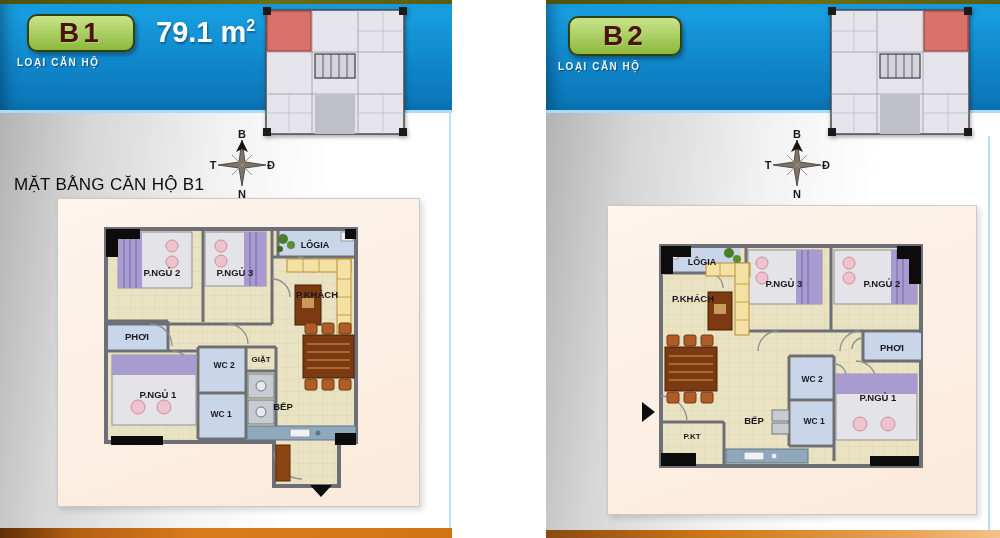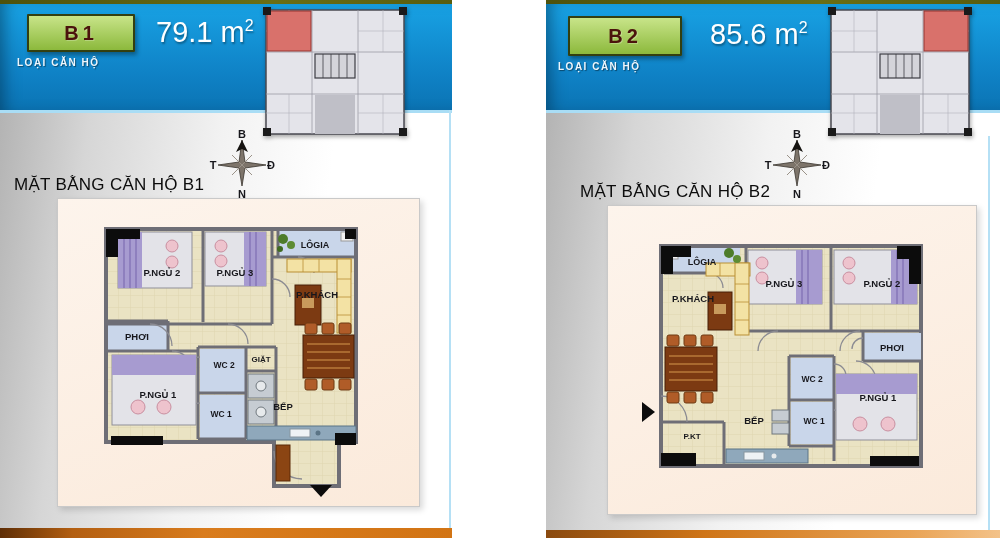--- a/index.html
+++ b/index.html
@@ -14,33 +14,33 @@
 
   .strip{position:absolute;top:0;left:0;right:0;height:4px;
     background:linear-gradient(90deg,#4e520c,#6a6e14 60%,#585c0e)}
   .header{position:absolute;top:4px;left:0;right:0;height:106px;
     background:linear-gradient(180deg,#18a2e4 0%,#0f82c6 65%,#0b74b4 100%);
     border-bottom:3px solid #a9ddf5;
     box-shadow:inset 12px 0 16px -8px rgba(0,35,60,.5)}
 
   .badge{position:absolute;display:flex;align-items:center;justify-content:center;
     background:linear-gradient(180deg,#c8e489,#8cb93c);
-    border:2px solid #333f10;border-radius:1px;
+    border:2px solid #333f10;border-radius:10px;
     box-shadow:2px 3px 4px rgba(0,0,0,.35);
-    font-weight:bold;font-size:20px;letter-spacing:4px;color:#4b130c;
+    font-weight:bold;font-size:28px;letter-spacing:4px;color:#4b130c;
     text-shadow:1px 1px 0 rgba(255,255,255,.25)}
   #p1 .badge{left:27px;top:10px;width:104px;height:34px}
   #p2 .badge{left:22px;top:12px;width:110px;height:36px}
 
   .caption{position:absolute;color:#eef6fc;font-size:10px;font-weight:bold;
     letter-spacing:1.5px;text-align:left;text-shadow:1px 1px 1px rgba(0,0,0,.45)}
   #p1 .caption{left:17px;top:53px;width:124px}
   #p2 .caption{left:12px;top:57px;width:130px}
 
-  .area{position:absolute;color:#fff;font-weight:normal;font-size:29px;
+  .area{position:absolute;color:#fff;font-weight:bold;font-size:29px;
     text-shadow:1px 2px 2px rgba(0,0,0,.35);white-space:nowrap}
   #p1 .area{left:156px;top:12px}
   #p2 .area{left:164px;top:14px}
   .area sup{font-size:16px}
 
   .plate{position:absolute;top:5px;width:145px;height:133px;
     filter:drop-shadow(1px 2px 2px rgba(0,0,0,.35))}
   #p1 .plate{left:263px}
   #p2 .plate{left:282px}
 
@@ -191,21 +191,20 @@
 
   <div class="edge"></div>
   <div class="bar"></div>
 </div>
 
 <div class="panel" id="p2">
   <div class="strip"></div>
   <div class="header">
     <div class="badge">B2</div>
     <div class="caption">LOẠI CĂN HỘ</div>
-    <div class="area"><span>85.6</span>&nbsp;<span>m</span><sup>2</sup></div>
   </div>
 
   <div class="plate">
     <svg viewBox="0 0 145 133">
       <rect x="3" y="5" width="138" height="124" fill="#e4e4ea" stroke="#4a4a52" stroke-width="1.5"></rect>
       <path d="M3 47 H141 M3 89 H141 M49 5 V129 M95 5 V129" stroke="#9a9aa4" stroke-width="0.8" fill="none"></path>
       <path d="M26 5 V47 M120 5 V47 M3 26 H49 M95 26 H141 M26 89 V129 M120 89 V129 M3 108 H49 M95 108 H141" stroke="#b4b4bc" stroke-width="0.6" fill="none"></path>
       <rect x="52" y="90" width="40" height="39" fill="#bfbfc7"></rect>
       <rect x="52" y="49" width="40" height="24" fill="#d4d4da" stroke="#3c3c44" stroke-width="1.2"></rect>
       <path d="M60 49 V73 M68 49 V73 M76 49 V73 M84 49 V73" stroke="#3c3c44" stroke-width="0.8" fill="none"></path>
@@ -222,21 +221,20 @@
       <path d="M36 12 L39 34 L60 37 L39 40 L36 58 L33 40 L12 37 L33 34 Z" fill="#7d746a" stroke="#3a352f" stroke-width="0.8"></path>
       <path d="M36 37 L46 27 M36 37 L26 47 M36 37 L46 47 M36 37 L26 27" stroke="#9a9288" stroke-width="1" fill="none"></path>
       <path d="M36 12 L42 24 L36 21 L30 24 Z" fill="#151310"></path>
       <text x="36" y="10" text-anchor="middle" class="cdir" fill="#c03024">B</text>
       <text x="7" y="41" text-anchor="middle" class="cdir">T</text>
       <text x="65" y="41" text-anchor="middle" class="cdir">Đ</text>
       <text x="36" y="70" text-anchor="middle" class="cdir">N</text>
     </svg>
   </div>
 
-  <div class="plan-title">MẶT BẰNG CĂN HỘ B2</div>
 
   <div class="plan-box">
     <svg viewBox="0 0 368 308">
       <defs>
         <pattern id="tile2" width="12" height="12" patternUnits="userSpaceOnUse">
           <rect width="12" height="12" fill="#eae3c3"></rect>
           <path d="M12 0 H0 V12" stroke="#ded6b0" stroke-width="1" fill="none"></path>
         </pattern>
       </defs>
       <path d="M53 40 H313 V260 H53 Z" fill="url(#tile2)" stroke="#6e6e76" stroke-width="4"></path>

